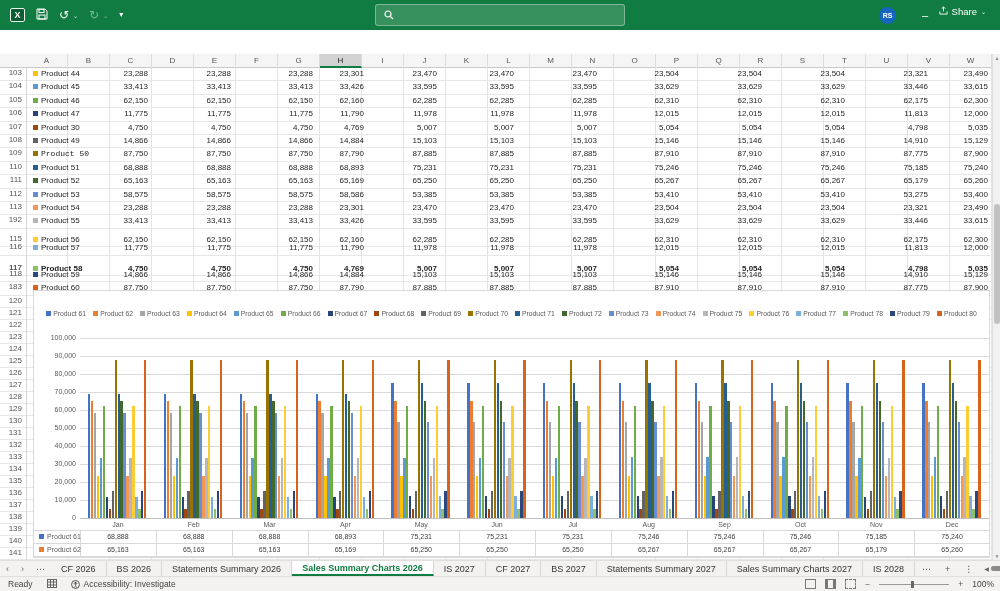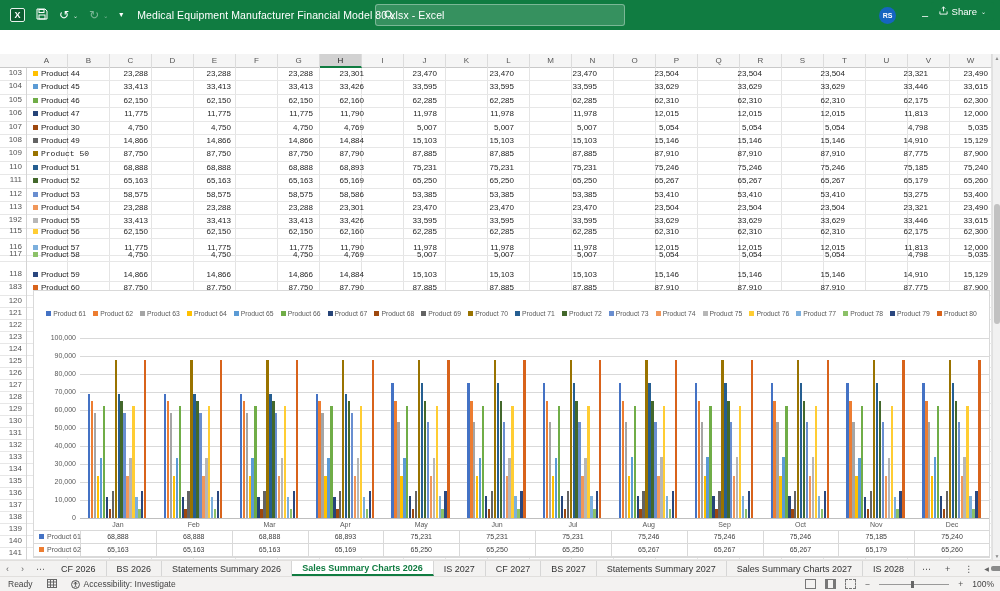--- a/index.html
+++ b/index.html
@@ -94,21 +94,20 @@
             <rect x="3" y="1.5" width="5" height="3" fill="none" stroke="#fff" stroke-width="1"></rect>
             <rect x="3" y="7" width="6" height="4" fill="none" stroke="#fff" stroke-width="1"></rect>
           </svg>
       </span>
       <span class="ico">↺</span>
         <span class="caret">⌄</span>
       <span class="ico dim">↻</span>
         <span class="caret dim">⌄</span>
       <span class="ico" style="font-size:8px">▾</span>
     </div>
-    <div class="doc-title">Medical Equipment Manufacturer Financial Model 80.xlsx - Excel</div>
     <div class="searchbox">
       <span>
         <svg width="10" height="10" viewBox="0 0 10 10">
             <circle cx="4" cy="4" r="3" fill="none" stroke="#fff" stroke-width="1.2"></circle>
             <line x1="6.3" y1="6.3" x2="9" y2="9" stroke="#fff" stroke-width="1.2"></line>
           </svg>
       </span>
     </div>
     <div class="tb-right">
       <div class="avatar">RS</div>
@@ -383,21 +382,21 @@
         <div class="cellv" style="left: 310px;">33,426</div>
         <div class="cellv" style="left: 383px;">33,595</div>
         <div class="cellv" style="left: 460px;">33,595</div>
         <div class="cellv" style="left: 543px;">33,595</div>
         <div class="cellv" style="left: 625px;">33,629</div>
         <div class="cellv" style="left: 708px;">33,629</div>
         <div class="cellv" style="left: 791px;">33,629</div>
         <div class="cellv" style="left: 874px;">33,446</div>
         <div class="cellv" style="left: 934px;">33,615</div>
       </div>
-      <div class="grow" style="top: 158px; height: 13.4px;">
+      <div class="grow" style="top: 166px; height: 13.4px;">
         <div class="rownum">115</div>
         <div class="plabel">
           <div class="sq" style="background: rgb(255, 205, 51);"></div>
           <div style="display: inline;">Product 56</div>
         </div>
         <div class="cellv" style="left: 94px;">62,150</div>
         <div class="cellv" style="left: 177px;">62,150</div>
         <div class="cellv" style="left: 259px;">62,150</div>
         <div class="cellv" style="left: 310px;">62,160</div>
         <div class="cellv" style="left: 383px;">62,285</div>
@@ -421,21 +420,21 @@
         <div class="cellv" style="left: 310px;">11,790</div>
         <div class="cellv" style="left: 383px;">11,978</div>
         <div class="cellv" style="left: 460px;">11,978</div>
         <div class="cellv" style="left: 543px;">11,978</div>
         <div class="cellv" style="left: 625px;">12,015</div>
         <div class="cellv" style="left: 708px;">12,015</div>
         <div class="cellv" style="left: 791px;">12,015</div>
         <div class="cellv" style="left: 874px;">11,813</div>
         <div class="cellv" style="left: 934px;">12,000</div>
       </div>
-      <div class="grow" style="top: 181px; height: 13.4px;">
+      <div class="grow" style="top: 195px; height: 13.4px; font-weight: bold;">
         <div class="rownum">117</div>
         <div class="plabel">
           <div class="sq" style="background: rgb(140, 193, 104);"></div>
           <div style="display: inline;">Product 58</div>
         </div>
         <div class="cellv" style="left: 94px;">4,750</div>
         <div class="cellv" style="left: 177px;">4,750</div>
         <div class="cellv" style="left: 259px;">4,750</div>
         <div class="cellv" style="left: 310px;">4,769</div>
         <div class="cellv" style="left: 383px;">5,007</div>

